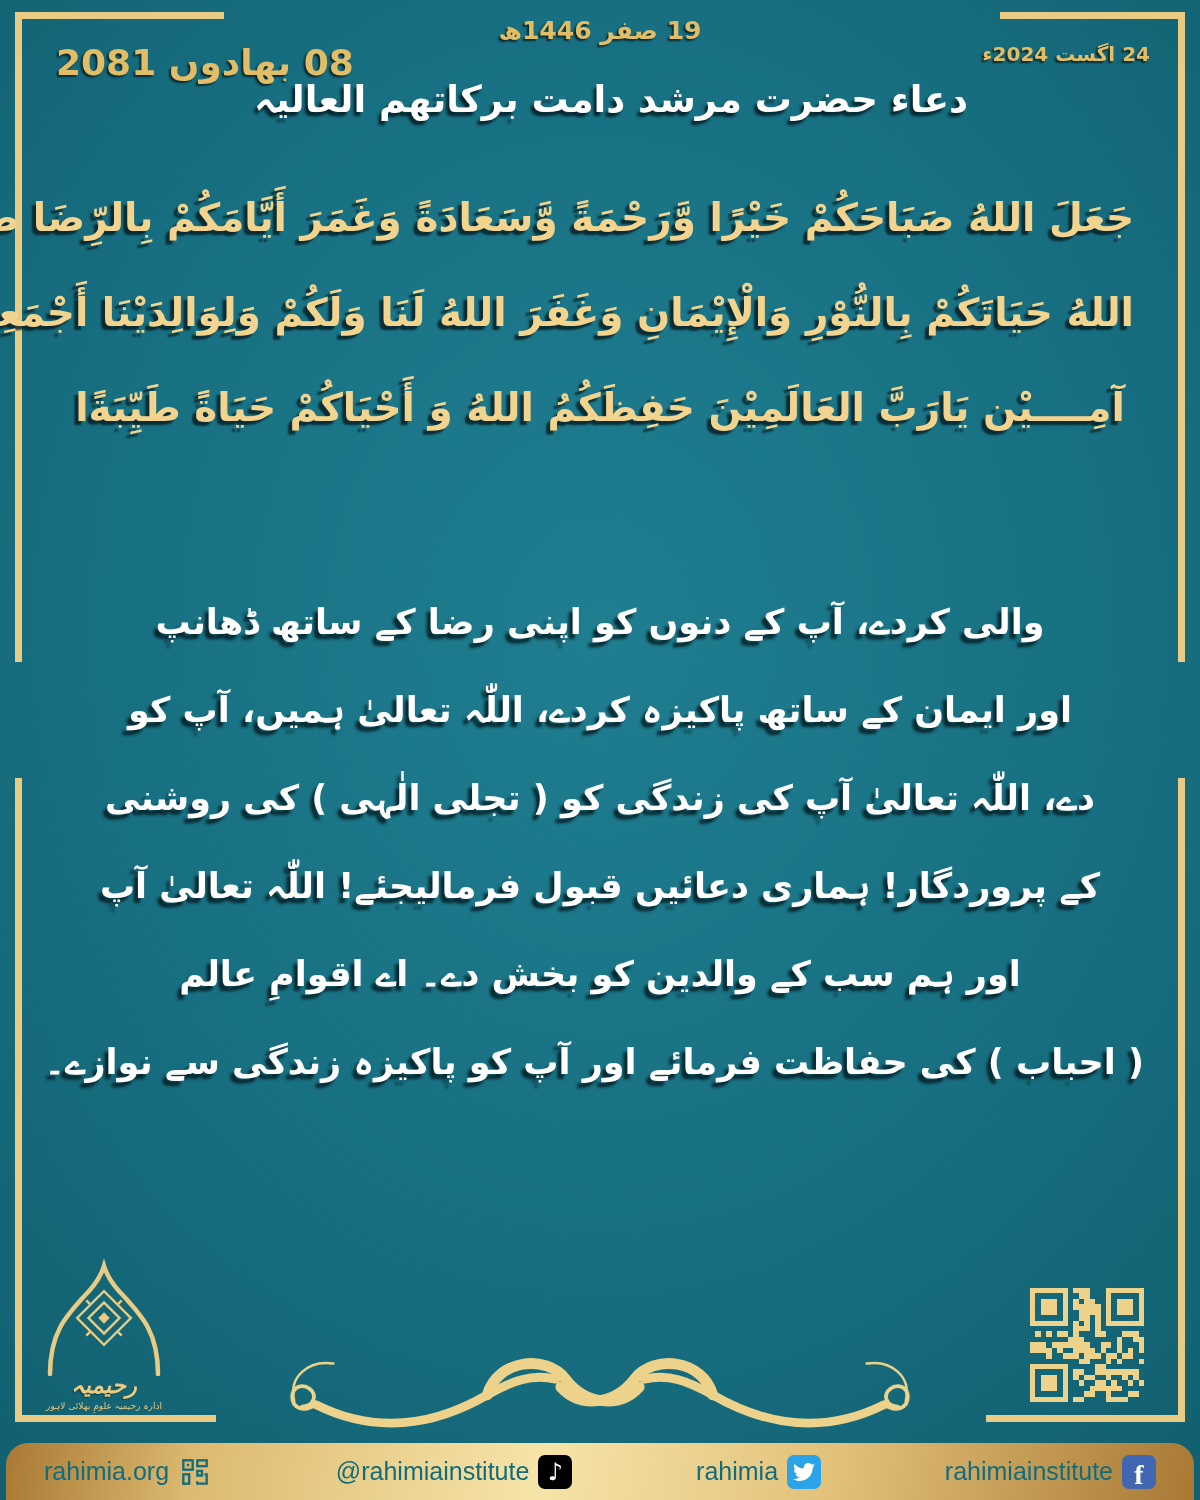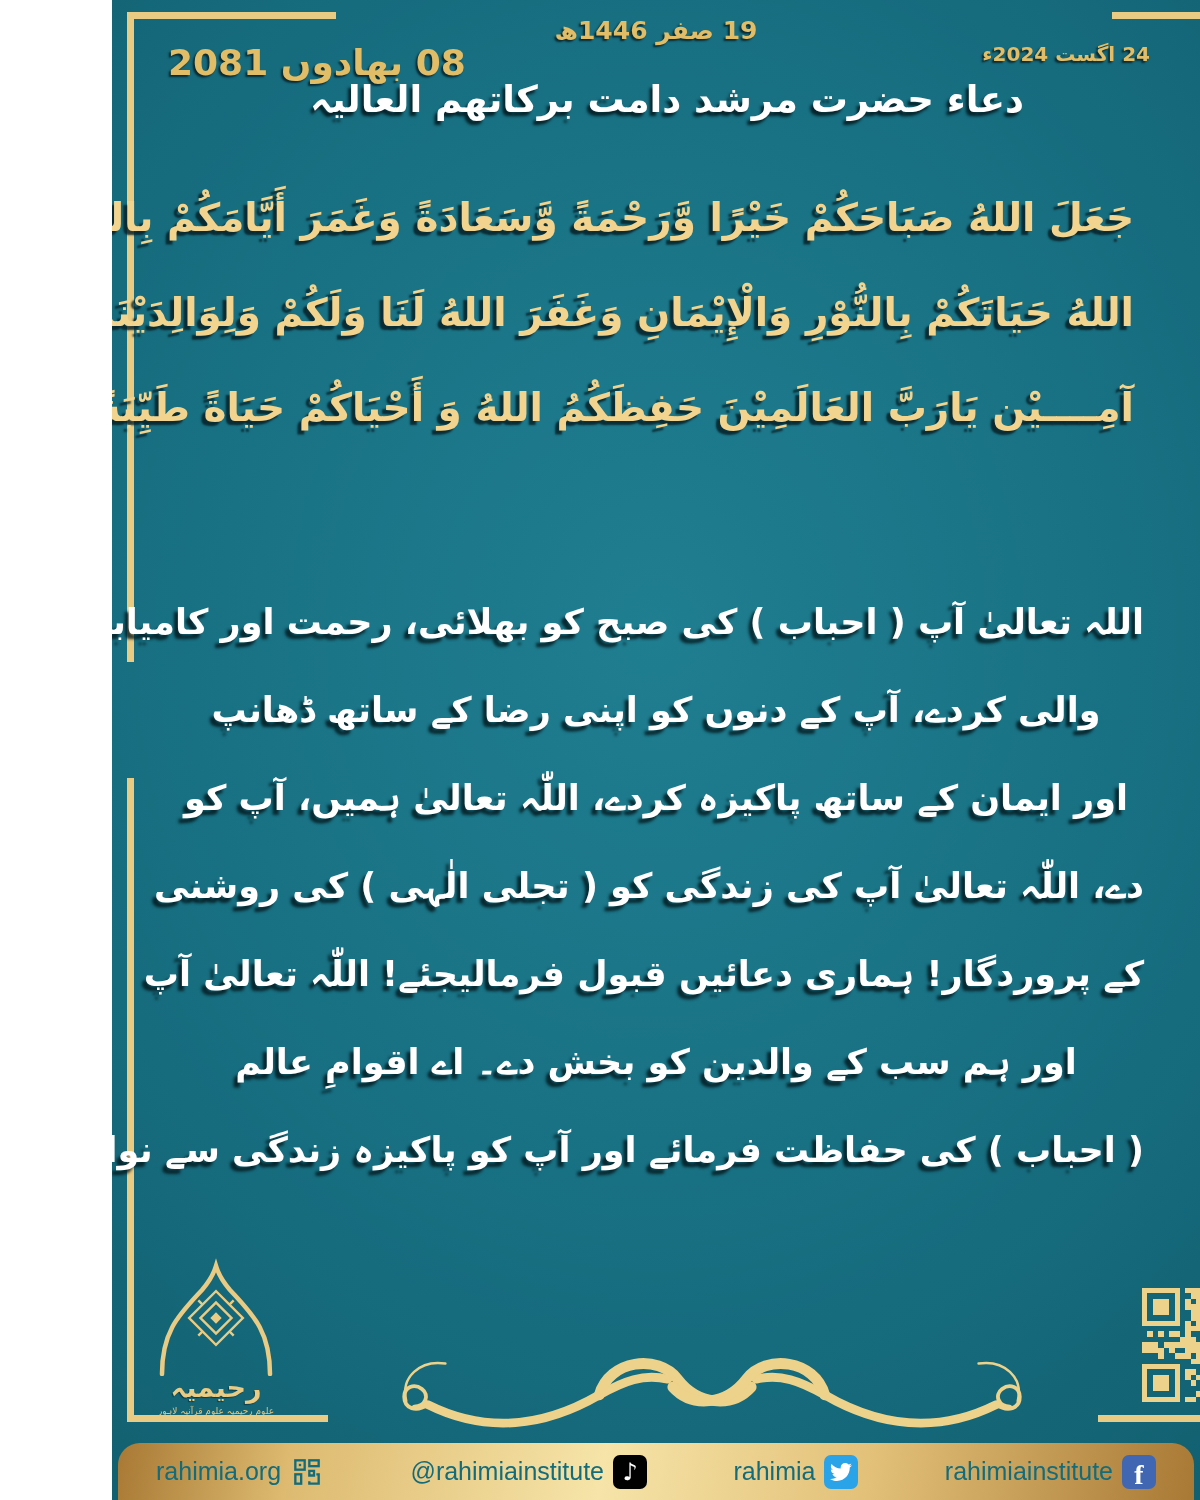--- a/index.html
+++ b/index.html
@@ -1,40 +1,40 @@
 <!DOCTYPE html>
 <html lang="ur" dir="rtl"><head>
 <meta charset="utf-8">
 <style>
   html,body{margin:0;padding:0;}
   body{width:1200px;height:1500px;overflow:hidden;}
   .poster{
-    position:relative;width:1088px;height:1500px;overflow:hidden;
+    position:relative;width:1200px;height:1500px;overflow:hidden;
     background:radial-gradient(ellipse 980px 1150px at 50% 42%, #1f7e90 0%, #187183 48%, #115e6e 100%);
     font-family:"DejaVu Sans",sans-serif;
   }
   .frame{position:absolute;background:#e9cb83;}
   .date{position:absolute;color:#e0bd66;font-weight:bold;
         text-shadow:-2px 2px 2px rgba(8,30,36,.85);}
   .hijri{top:16px;left:0;right:0;text-align:center;font-size:25px;}
   .greg{top:42px;right:50px;font-size:20px;}
   .bik{top:42px;left:56px;font-size:36px;}
   .title{position:absolute;top:78px;left:0;right:0;text-align:center;color:#ffffff;
          font-size:37px;font-weight:bold;text-shadow:-3px 4px 3px rgba(4,22,27,.85);padding-left:22px;}
   .arabic{position:absolute;top:170px;left:66px;right:66px;text-align:center;
           color:#f2d48f;font-size:39px;font-weight:bold;line-height:95px;
           text-shadow:-4px 4px 2px rgba(8,32,38,.85);}
   .arabic .line{white-space:nowrap;}
   .urdu{position:absolute;top:578px;left:56px;right:56px;text-align:center;
         color:#ffffff;font-size:35px;font-weight:bold;line-height:88px;
         text-shadow:-4px 5px 3px rgba(4,22,27,.8);}
   .urdu .line{white-space:nowrap;}
   .logo{position:absolute;left:34px;top:1256px;width:140px;text-align:center;color:#e9cb83;}
-  .logo-name{font-size:27px;font-weight:bold;margin-top:-8px;letter-spacing:1px;
-             text-shadow:-1px 1px 1px rgba(8,32,38,.6);}
+  .logo-name{font-size:23px;font-weight:bold;margin-top:-8px;letter-spacing:1px;
+             text-shadow:-1px 1px 1px rgba(8,32,38,.6);font-style:italic;}
   .logo-sub{font-size:9px;margin-top:3px;white-space:nowrap;opacity:.95;}
   .flourish{position:absolute;left:283px;top:1340px;width:634px;height:98px;}
   .qr{position:absolute;left:1030px;top:1288px;width:114px;height:114px;}
   .footerbar{position:absolute;left:6px;right:6px;bottom:0;height:57px;
      border-radius:22px 22px 0 0;
      background:linear-gradient(100deg,#a87934 0%,#ddba70 16%,#f6e4a8 45%,#e2c078 70%,#a87934 100%);
      display:flex;align-items:center;justify-content:space-between;
      padding:0 38px;box-sizing:border-box;}
   .social{display:flex;align-items:center;gap:9px;cursor:pointer;}
   .social .label{color:#136c7c;font-family:"Liberation Sans",sans-serif;
@@ -71,41 +71,40 @@
   <div class="date bik">08 بھادوں 2081</div>
   <div class="title">دعاء حضرت مرشد دامت برکاتھم العالیہ</div>
 
   <div class="arabic">
     <div class="line">جَعَلَ اللهُ صَبَاحَكُمْ خَيْرًا وَّرَحْمَةً وَّسَعَادَةً وَغَمَرَ أَيَّامَكُمْ بِالرِّضَا طَيَّبَ</div>
     <div class="line">اللهُ حَيَاتَكُمْ بِالنُّوْرِ وَالْإِيْمَانِ وَغَفَرَ اللهُ لَنَا وَلَكُمْ وَلِوَالِدَيْنَا أَجْمَعِيْنَ</div>
     <div class="line">آمِــــيْن يَارَبَّ العَالَمِيْنَ حَفِظَكُمُ اللهُ وَ أَحْيَاكُمْ حَيَاةً طَيِّبَةًا</div>
   </div>
 
   <div class="urdu">
-    <div class="line">اللہ تعالیٰ آپ ( احباب ) کی صبح کو بھلائی، رحمت اور کامیابی</div>
     <div class="line">والی کردے، آپ کے دنوں کو اپنی رضا کے ساتھ ڈھانپ</div>
     <div class="line">اور ایمان کے ساتھ پاکیزہ کردے، اللّٰہ تعالیٰ ہمیں، آپ کو</div>
     <div class="line">دے، اللّٰہ تعالیٰ آپ کی زندگی کو ( تجلی الٰہی ) کی روشنی</div>
     <div class="line">کے پروردگار! ہماری دعائیں قبول فرمالیجئے! اللّٰہ تعالیٰ آپ</div>
     <div class="line">اور ہم سب کے والدین کو بخش دے۔ اے اقوامِ عالم</div>
     <div class="line">( احباب ) کی حفاظت فرمائے اور آپ کو پاکیزہ زندگی سے نوازے۔</div>
   </div>
 
   <div class="logo">
     <svg width="140" height="120" viewBox="0 0 140 120">
       <path d="M16,118 C16,74 34,58 56,34 C62,27 67,20 70,10 C73,20 78,27 84,34 C106,58 124,74 124,118" fill="none" stroke="#e9cb83" stroke-width="4.5" stroke-linecap="round"></path>
       <g transform="rotate(45 70 62)" stroke="#e9cb83" fill="none" stroke-width="2.4">
         <rect x="51" y="43" width="38" height="38"></rect>
         <rect x="59" y="51" width="22" height="22"></rect>
         <rect x="66" y="58" width="8" height="8" fill="#e9cb83" stroke="none"></rect>
         <path d="M70,43 v-6 M70,81 v6 M51,62 h-6 M89,62 h6"></path>
       </g>
     </svg>
     <div class="logo-name">رحیمیہ</div>
-    <div class="logo-sub">علوم رحیمیہ علومِ قرآنیہ لاہور</div>
+    <div class="logo-sub">ادارہ رحیمیہ علومِ بھلائی لاہور</div>
   </div>
 
   <svg class="flourish" viewBox="0 0 640 100" fill="none" stroke="#ecd28a" stroke-linecap="round">
     <path d="M8,62 C2,38 22,20 48,24" stroke-width="2.5"></path>
     <path d="M632,62 C638,38 618,20 592,24" stroke-width="2.5"></path>
     <path d="M30,66 C18,74 6,70 6,58 C6,48 16,44 24,50 C32,56 28,68 16,68" stroke-width="4"></path>
     <path d="M610,66 C622,74 634,70 634,58 C634,48 624,44 616,50 C608,56 612,68 624,68" stroke-width="4"></path>
     <path d="M30,66 C90,96 150,88 205,56 C230,42 250,34 275,40" stroke-width="9"></path>
     <path d="M610,66 C550,96 490,88 435,56 C410,42 390,34 365,40" stroke-width="9"></path>
     <path d="M205,56 C215,20 265,14 285,40 C305,66 340,70 360,48" stroke-width="11"></path>

